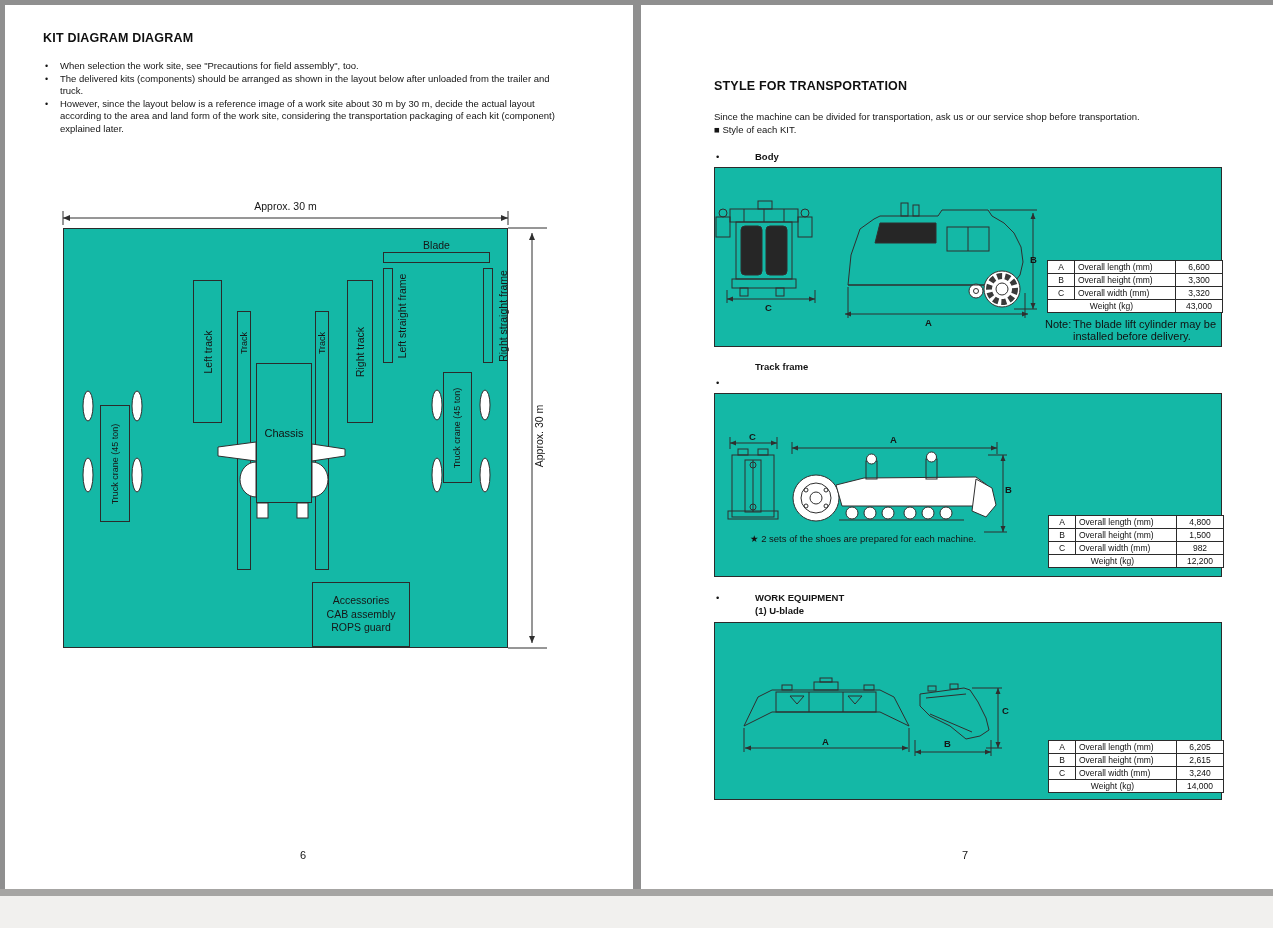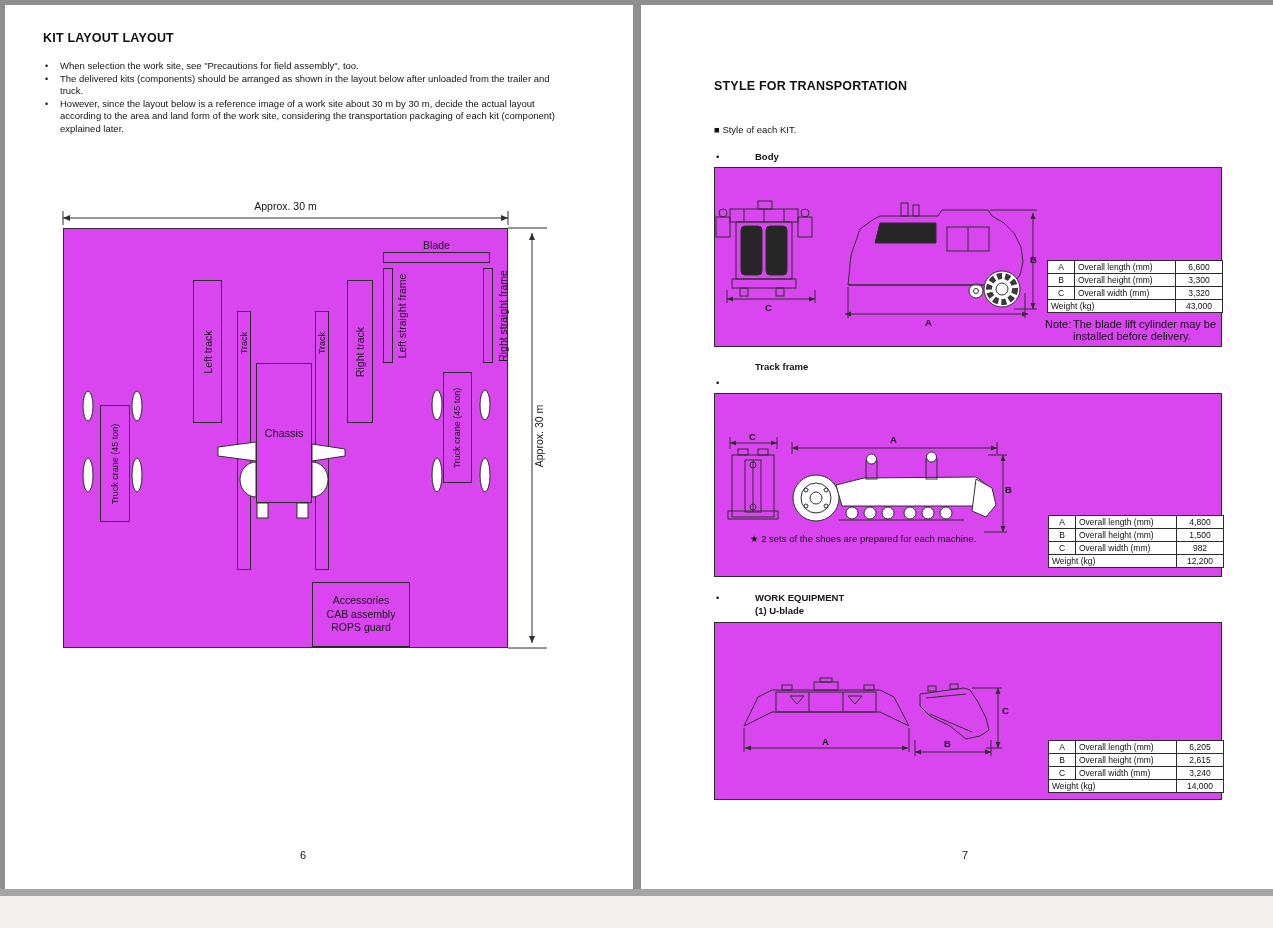--- a/index.html
+++ b/index.html
@@ -7,52 +7,52 @@
           font-family:"Liberation Sans","DejaVu Sans",sans-serif;color:#111;}
   .abs{position:absolute;}
   .page{position:absolute;top:5px;height:884px;background:#ffffff;}
   .page.left{left:5px;width:628px;}
   .page.right{left:641px;width:632px;}
   .doc{font-size:9.5px;line-height:12.4px;color:#141414;}
   .b{font-weight:bold;margin-left:28px;}
   .title{font-size:12.5px;font-weight:bold;letter-spacing:.2px;color:#101010;}
   .bullet-row{position:absolute;display:flex;}
   .bullet-row .mk{width:15px;font-size:9px;flex:none;}
-  .dbox{position:absolute;border:1px solid #2b2b2b;background:#d946ef;box-sizing:border-box;}
+  .dbox{position:absolute;border:1px solid #2b2b2b;background:#14b8a6;box-sizing:border-box;}
   .vtext{display:flex;align-items:center;justify-content:center;}
   .vtext>span{transform:rotate(-90deg);white-space:nowrap;}
   .hcenter{display:flex;align-items:center;justify-content:center;text-align:center;}
   .lbl{font-size:10.5px;color:#161616;}
   .lbl9{font-size:9px;color:#161616;}
   .dimletter{font-size:9.5px;font-weight:bold;color:#161616;}
   .pagenum{font-size:11px;color:#141414;}
   svg{display:block;}
   .sk{stroke:#2f2f2f;fill:none;stroke-width:1;}
   .skf{stroke:#2f2f2f;fill:#ffffff;stroke-width:1;}
   .skd{stroke:#2f2f2f;fill:#262626;stroke-width:1;}
   .ah{fill:#2f2f2f;stroke:none;}
   .spec{border-collapse:collapse;background:#fff;table-layout:fixed;}
   .spec td{border:1px solid #2b2b2b;font-size:8.5px;line-height:10px;padding:1px 3px;color:#101010;white-space:nowrap;overflow:hidden;}
   .spec td.k{width:20px;text-align:center;}
   .spec td.n{width:94px;text-align:left;}
   .spec td.v{width:40px;text-align:center;}
-  .spec td.w{}
+  .spec td.w{text-align:center;}
   .notebox{display:flex;font-size:11px;line-height:11.8px;}
   .notebox .nl{flex:none;width:28px;font-weight:normal;}
   .frame-strip{position:absolute;left:0;top:889px;width:1273px;height:7px;background:#a6a5a3;}
   .toolbar{position:absolute;left:0;top:896px;width:1273px;height:32px;background:#f1f0ee;}
 </style>
 </head>
 <body>
 
 <div class="screen">
 
   <div class="page left">
 
-    <div class="abs title" style="left:38px;top:26px;">KIT LAYOUT LAYOUT</div>
+    <div class="abs title" style="left:38px;top:26px;">KIT DIAGRAM DIAGRAM</div>
 
     <div class="bullet-row doc" style="left:40px;top:55px;width:530px;">
       <span class="mk">•</span>
       <span>When selection the work site, see "Precautions for field assembly", too.</span>
     </div>
     <div class="bullet-row doc" style="left:40px;top:68px;width:522px;">
       <span class="mk">•</span>
       <span>The delivered kits (components) should be arranged as shown in the layout below after unloaded from the trailer and truck.</span>
     </div>
     <div class="bullet-row doc" style="left:40px;top:93px;width:528px;">
@@ -144,20 +144,21 @@
       <ellipse class="skf" cx="382" cy="280" rx="5" ry="17"></ellipse>
       <ellipse class="skf" cx="430" cy="280" rx="5" ry="17"></ellipse>
     </svg>
 
     <div class="abs pagenum" style="left:295px;top:844px;">6</div>
   </div>
 
   <div class="page right">
 
     <div class="abs title" style="left:73px;top:74px;">STYLE FOR TRANSPORTATION</div>
+    <div class="abs doc" style="left:73px;top:106px;width:515px;">Since the machine can be divided for transportation, ask us or our service shop before transportation.</div>
     <div class="abs doc" style="left:73px;top:119px;width:515px;">■ Style of each KIT.</div>
 
     <div class="abs doc" style="left:75px;top:146px;">•</div>
     <div class="abs doc b" style="left:86px;top:146px;">Body</div>
     <div class="dbox" style="left:73px;top:162px;width:508px;height:180px;"></div>
     <svg class="abs" style="left:73px;top:162px;" width="508" height="180">
 
       <rect class="sk" x="44" y="34" width="14" height="8"></rect>
       <rect class="sk" x="16" y="42" width="68" height="13"></rect>
       <line class="sk" x1="30" y1="42" x2="30" y2="55"></line>

